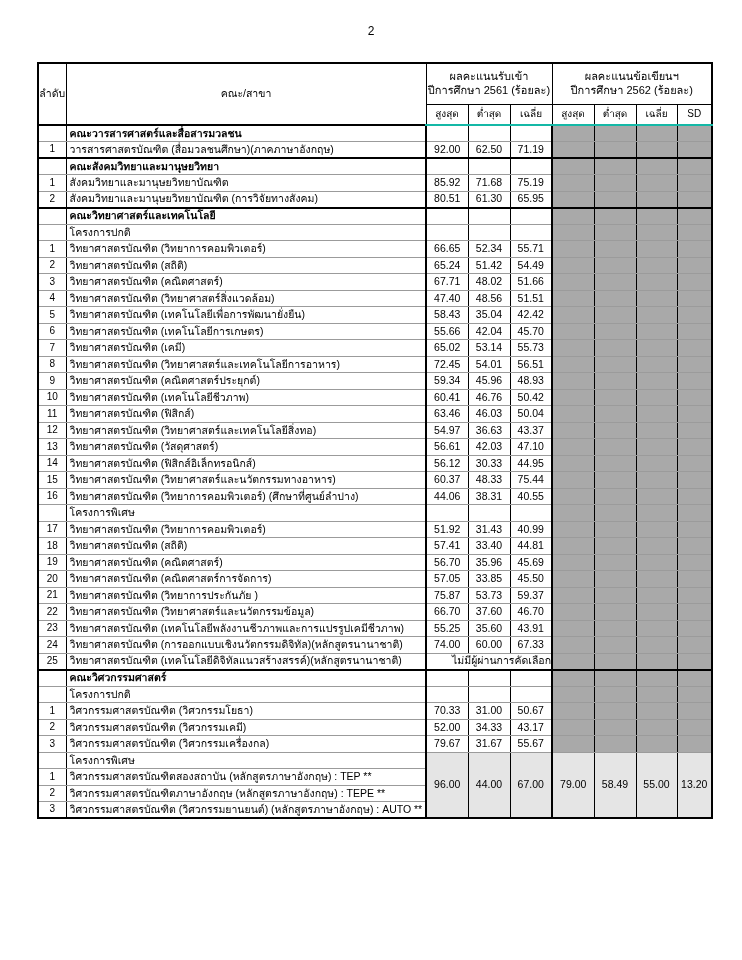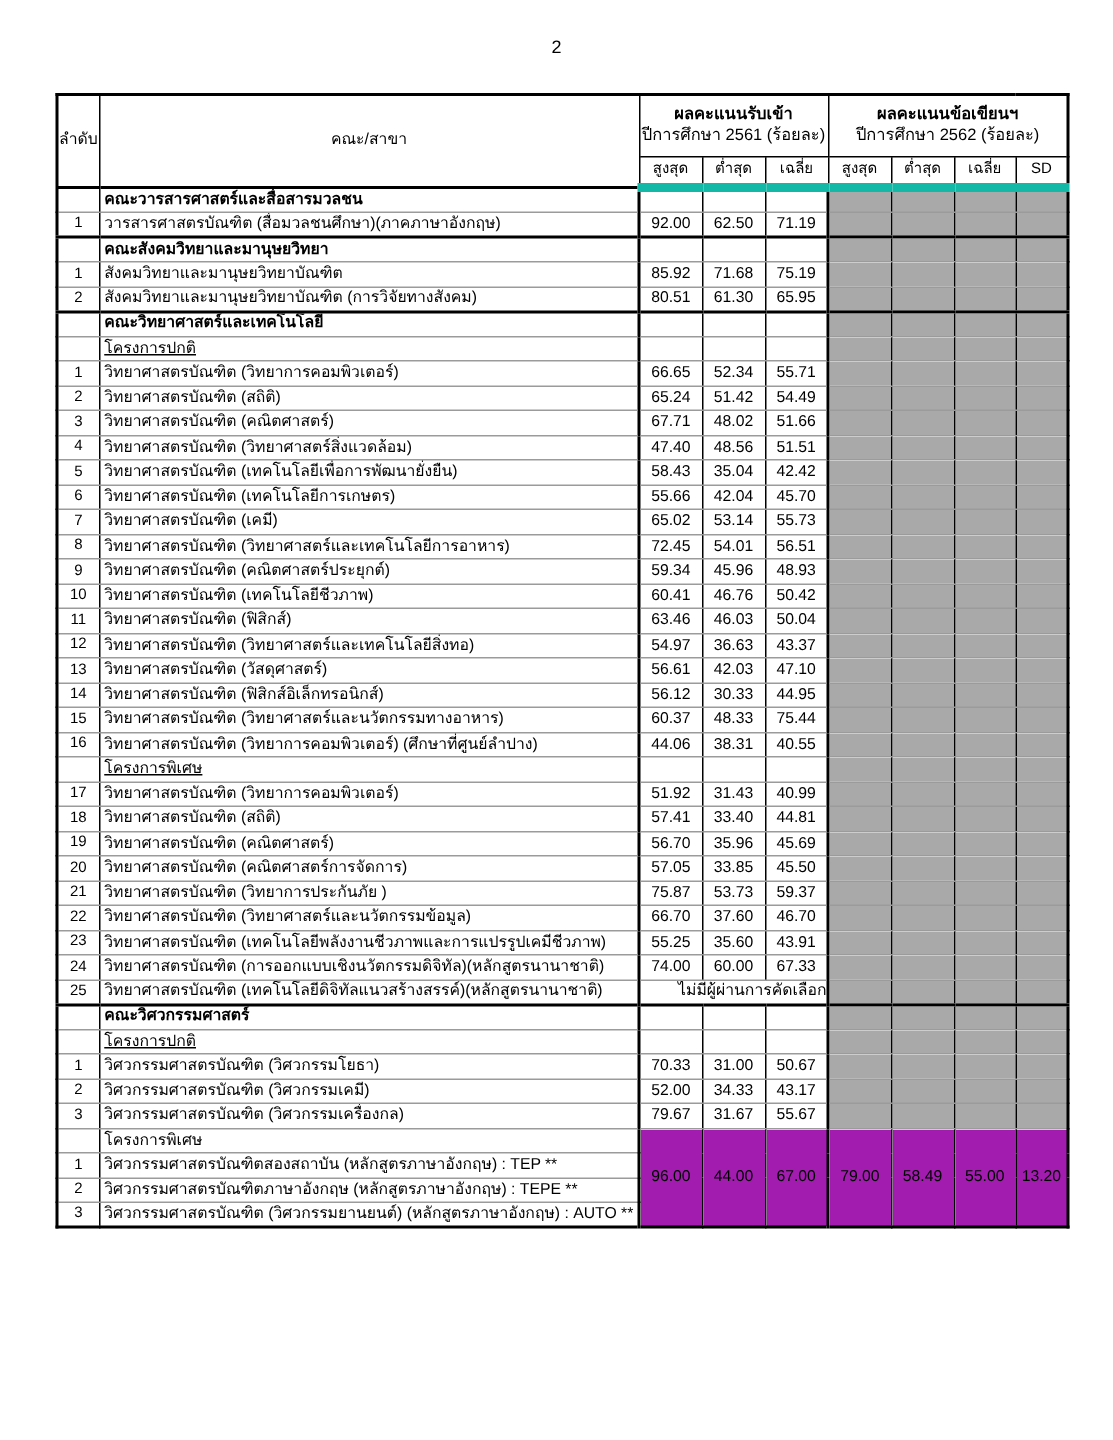--- a/index.html
+++ b/index.html
@@ -16,39 +16,39 @@
     border-collapse:collapse;table-layout:fixed;
     border:2px solid #000;
   }
   th,td{
     padding:0;margin:0;font-weight:normal;overflow:hidden;white-space:nowrap;
     font-size:10.5px;line-height:1.05;
   }
   thead th{border:1px solid #000;text-align:center;vertical-align:middle;}
   thead tr.hrow1{height:41px;}
   thead tr.hrow2{height:21px;}
-  thead tr.hrow2 th{border-bottom:6px solid #14b8a6;font-size:10px;margin-top:26px;}
-  .group-title{font-weight:bold;font-size:11px;display:block;}
+  thead tr.hrow2 th{border-bottom:2px solid #14b8a6;font-size:10px;margin-top:26px;}
+  .group-title{font-weight:normal;font-size:11px;display:block;}
   .group-sub{font-size:11px;display:block;margin-top:2px;}
   tbody tr{height:16.5px;}
   tbody td{
     border-left:1px solid #000;border-right:1px solid #000;
     border-top:1px solid #9b9b9b;border-bottom:1px solid #9b9b9b;
     vertical-align:middle;
   }
   tbody tr.section-start td{border-top:2px solid #000;}
   td.c-no{text-align:center;font-size:10px;}
   td.c-name{padding-left:3px;margin-top:36px;}
   td.c-score{text-align:center;}
   td.gray{background:#a9a9a9;}
   td.gl{border-left:2px solid #000;}
   tr.r-faculty td.c-name{font-weight:bold;}
-  tr.r-subheader td.c-name span{text-decoration:underline;}
+  tr.r-subheader td.c-name span{}
   td.c-note{text-align:right;}
-  td.merged-score{text-align:center;vertical-align:middle;background:#a21caf;
+  td.merged-score{text-align:center;vertical-align:middle;background:#e5e5e5;
     border-top:1px solid #9b9b9b;border-bottom:1px solid #9b9b9b;}
 </style>
 </head>
 <body>
 
 <div class="page-number">2</div>
 
 <table class="doc-table">
   <colgroup>
     <col style="width:28px">

